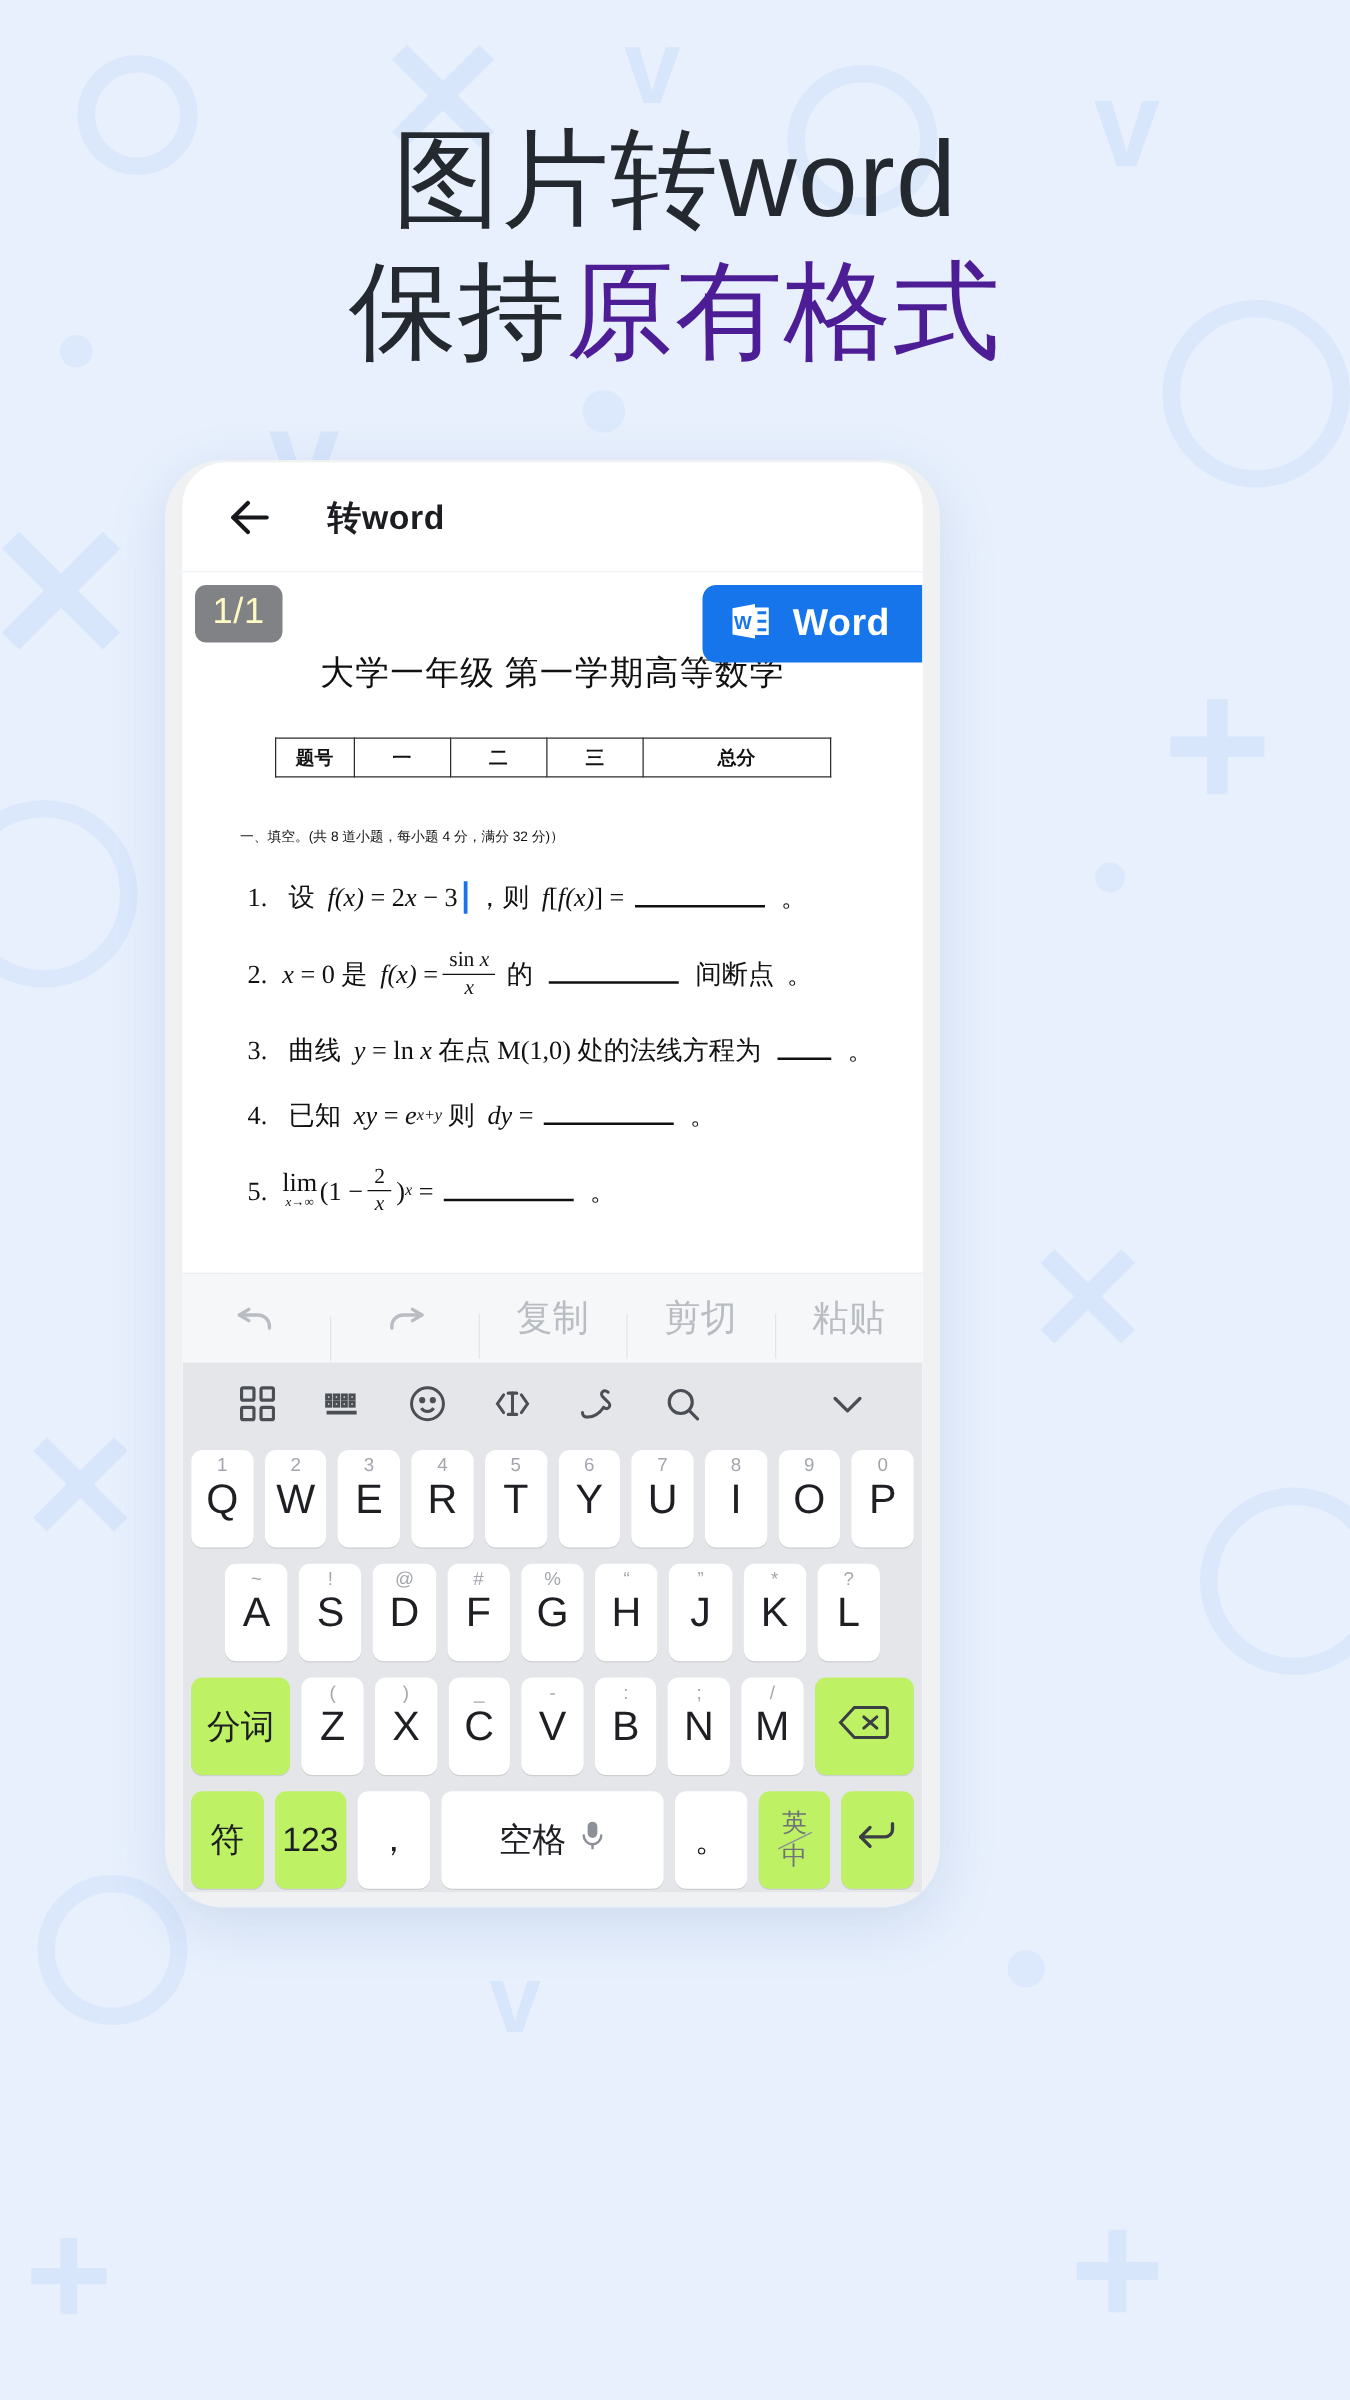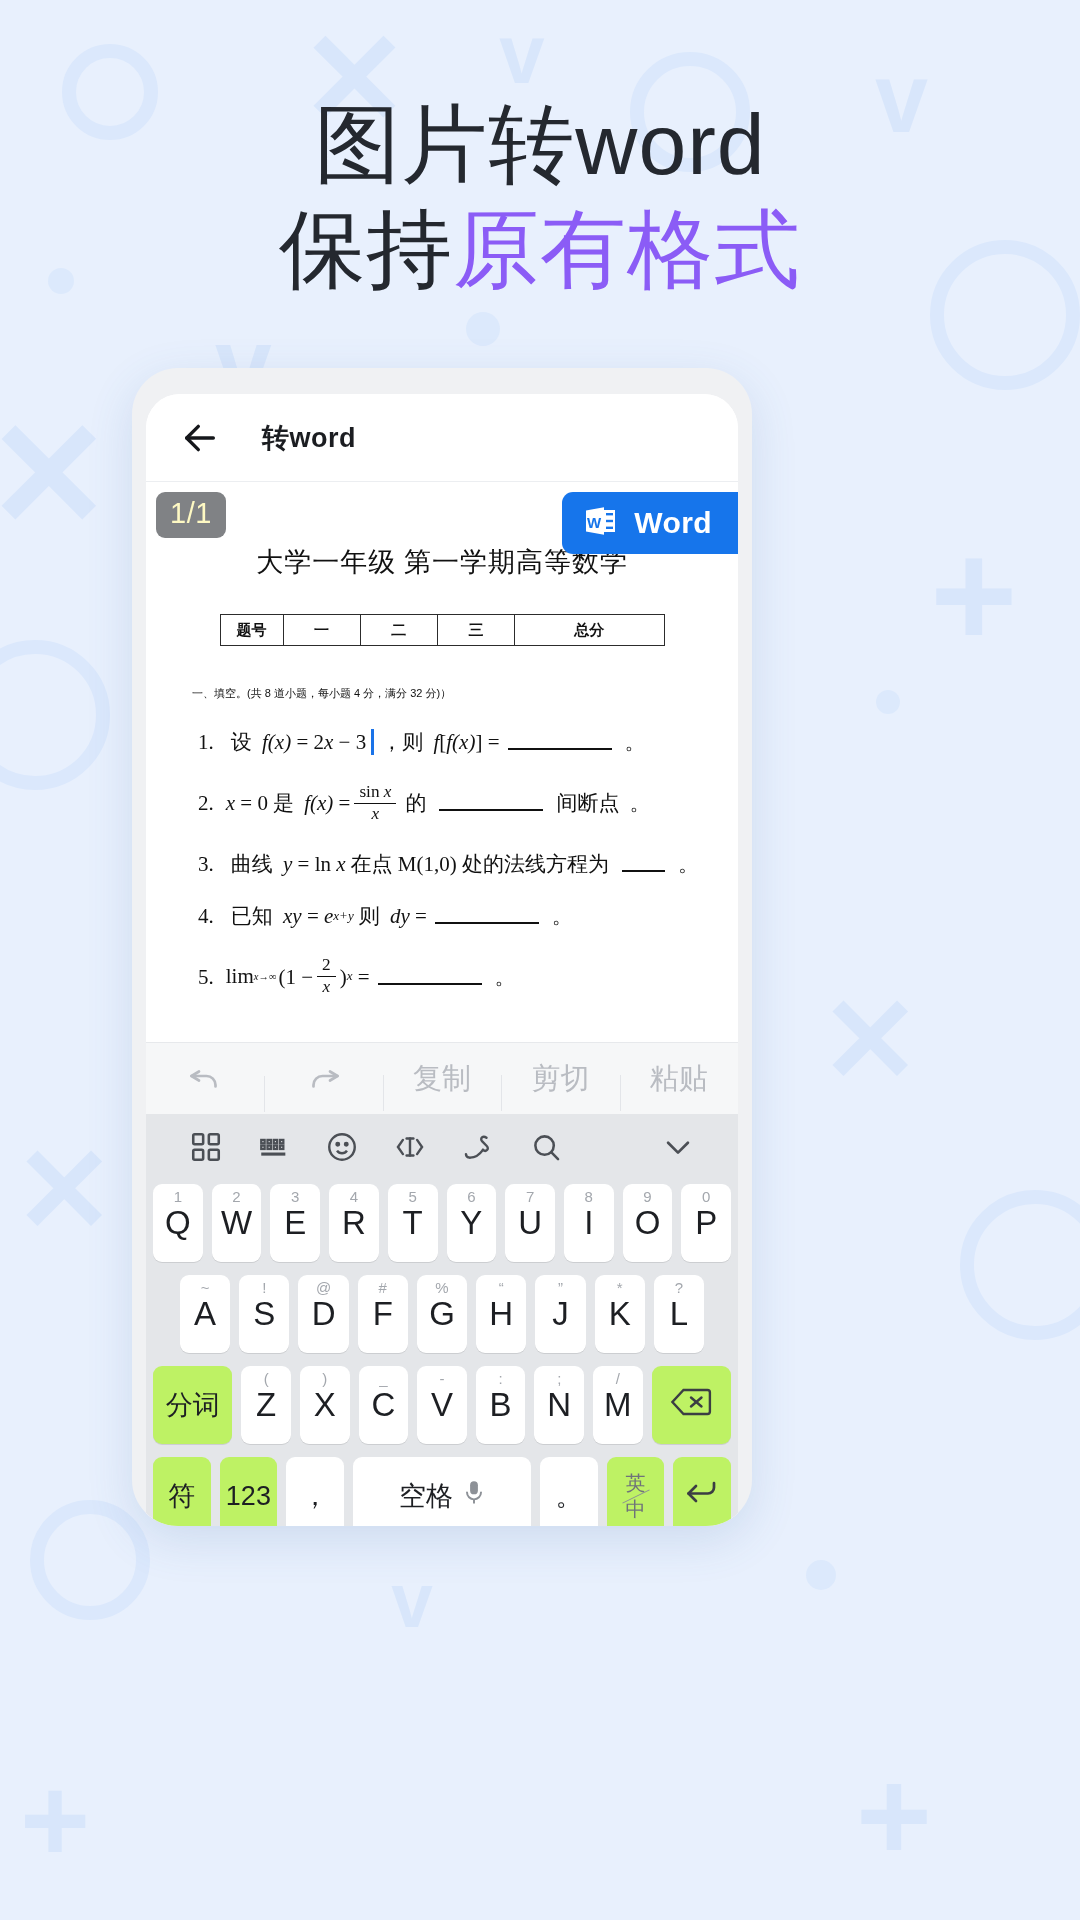--- a/index.html
+++ b/index.html
@@ -30,38 +30,38 @@
     z-index: 3;
   }
   .headline .line {
     font-size: 86px;
     font-weight: 400;
     letter-spacing: 1px;
     color: #24282f;
     line-height: 1.22;
     white-space: nowrap;
   }
-  .headline .hl { color: #8b5cf6; }
+  .headline .hl { color: #4c1d95; }
 
   
   .phone {
     position: absolute;
     left: 132px;
     top: 368px;
     width: 620px;
     height: 1158px;
     background: #f0f1f3;
     border-radius: 46px;
     box-shadow: 0 14px 46px rgba(70,110,170,0.16);
     overflow: hidden;
     z-index: 4;
   }
   .phone-inner {
     position: absolute;
-    left: 14px; top: 26px;
+    left: 14px; top: 2px;
     width: 592px; height: 1144px;
     background: #ffffff;
     border-radius: 34px 34px 0 0;
     overflow: hidden;
     display: flex;
     flex-direction: column;
   }
 
   
   .appbar {
@@ -188,21 +188,21 @@
     flex-direction: column;
     align-items: center;
     vertical-align: middle;
     margin: 0 4px;
     font-size: .82em;
   }
   .frac .top { border-bottom: 1.4px solid #111; padding: 0 5px 1px; line-height:1.1; }
   .frac .bot { padding: 1px 5px 0; line-height:1.1; }
   .sup { font-size: .62em; vertical-align: super; font-style: italic; }
   .lim {
-    display:inline-flex; flex-direction:row; align-items:center;
+    display:inline-flex; flex-direction:column; align-items:center;
     vertical-align: middle; margin-right:2px;
   }
   .lim .l1 { line-height:1; }
   .lim .l2 { font-size:.5em; line-height:1.1; }
 
   
   .edit-toolbar {
     flex: 0 0 auto;
     height: 72px;
     background: #f6f7f8;

